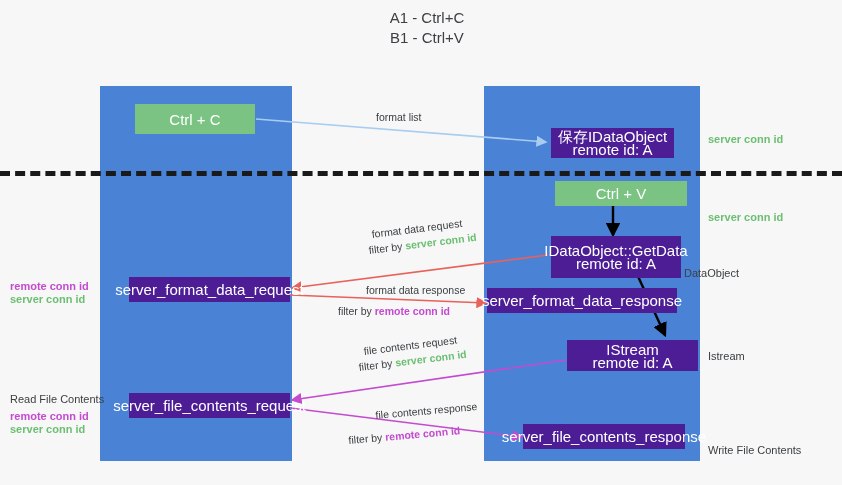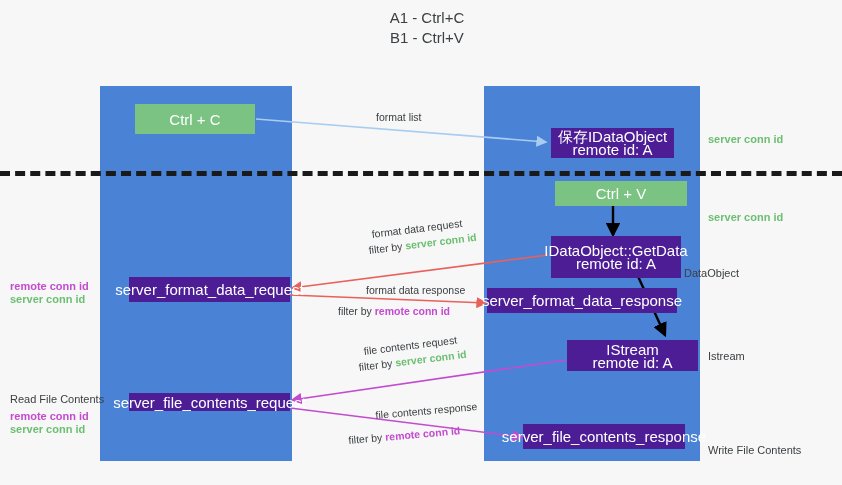--- a/index.html
+++ b/index.html
@@ -113,21 +113,21 @@
   <div class="box orange" style="left:551px;top:236px;width:130px;height:42px;">IDataObject::GetData
 remote id: A</div>
 
   <div class="box orange" style="left:129px;top:277px;width:161px;height:25px;">server_format_data_request</div>
 
   <div class="box orange" style="left:487px;top:288px;width:190px;height:25px;">server_format_data_response</div>
 
   <div class="box orange" style="left:567px;top:340px;width:131px;height:31px;">IStream
 remote id: A</div>
 
-  <div class="box orange" style="left:129px;top:393px;width:161px;height:18px;">server_file_contents_request</div>
+  <div class="box orange" style="left:129px;top:393px;width:161px;height:25px;">server_file_contents_request</div>
 
   <div class="box orange" style="left:523px;top:424px;width:162px;height:25px;">server_file_contents_response</div>
 
   <div class="dashline" style="top:171px;"></div>
 
   <div class="lbl green" style="left:708px;top:132px;">server conn id</div>
   <div class="lbl green" style="left:708px;top:210px;">server conn id</div>
   <div class="lbl plain" style="left:684px;top:245px;margin-top:21px;">DataObject</div>
   <div class="lbl plain" style="left:708px;top:349px;">Istream</div>
   <div class="lbl plain" style="left:708px;top:443px;">Write File Contents</div>

